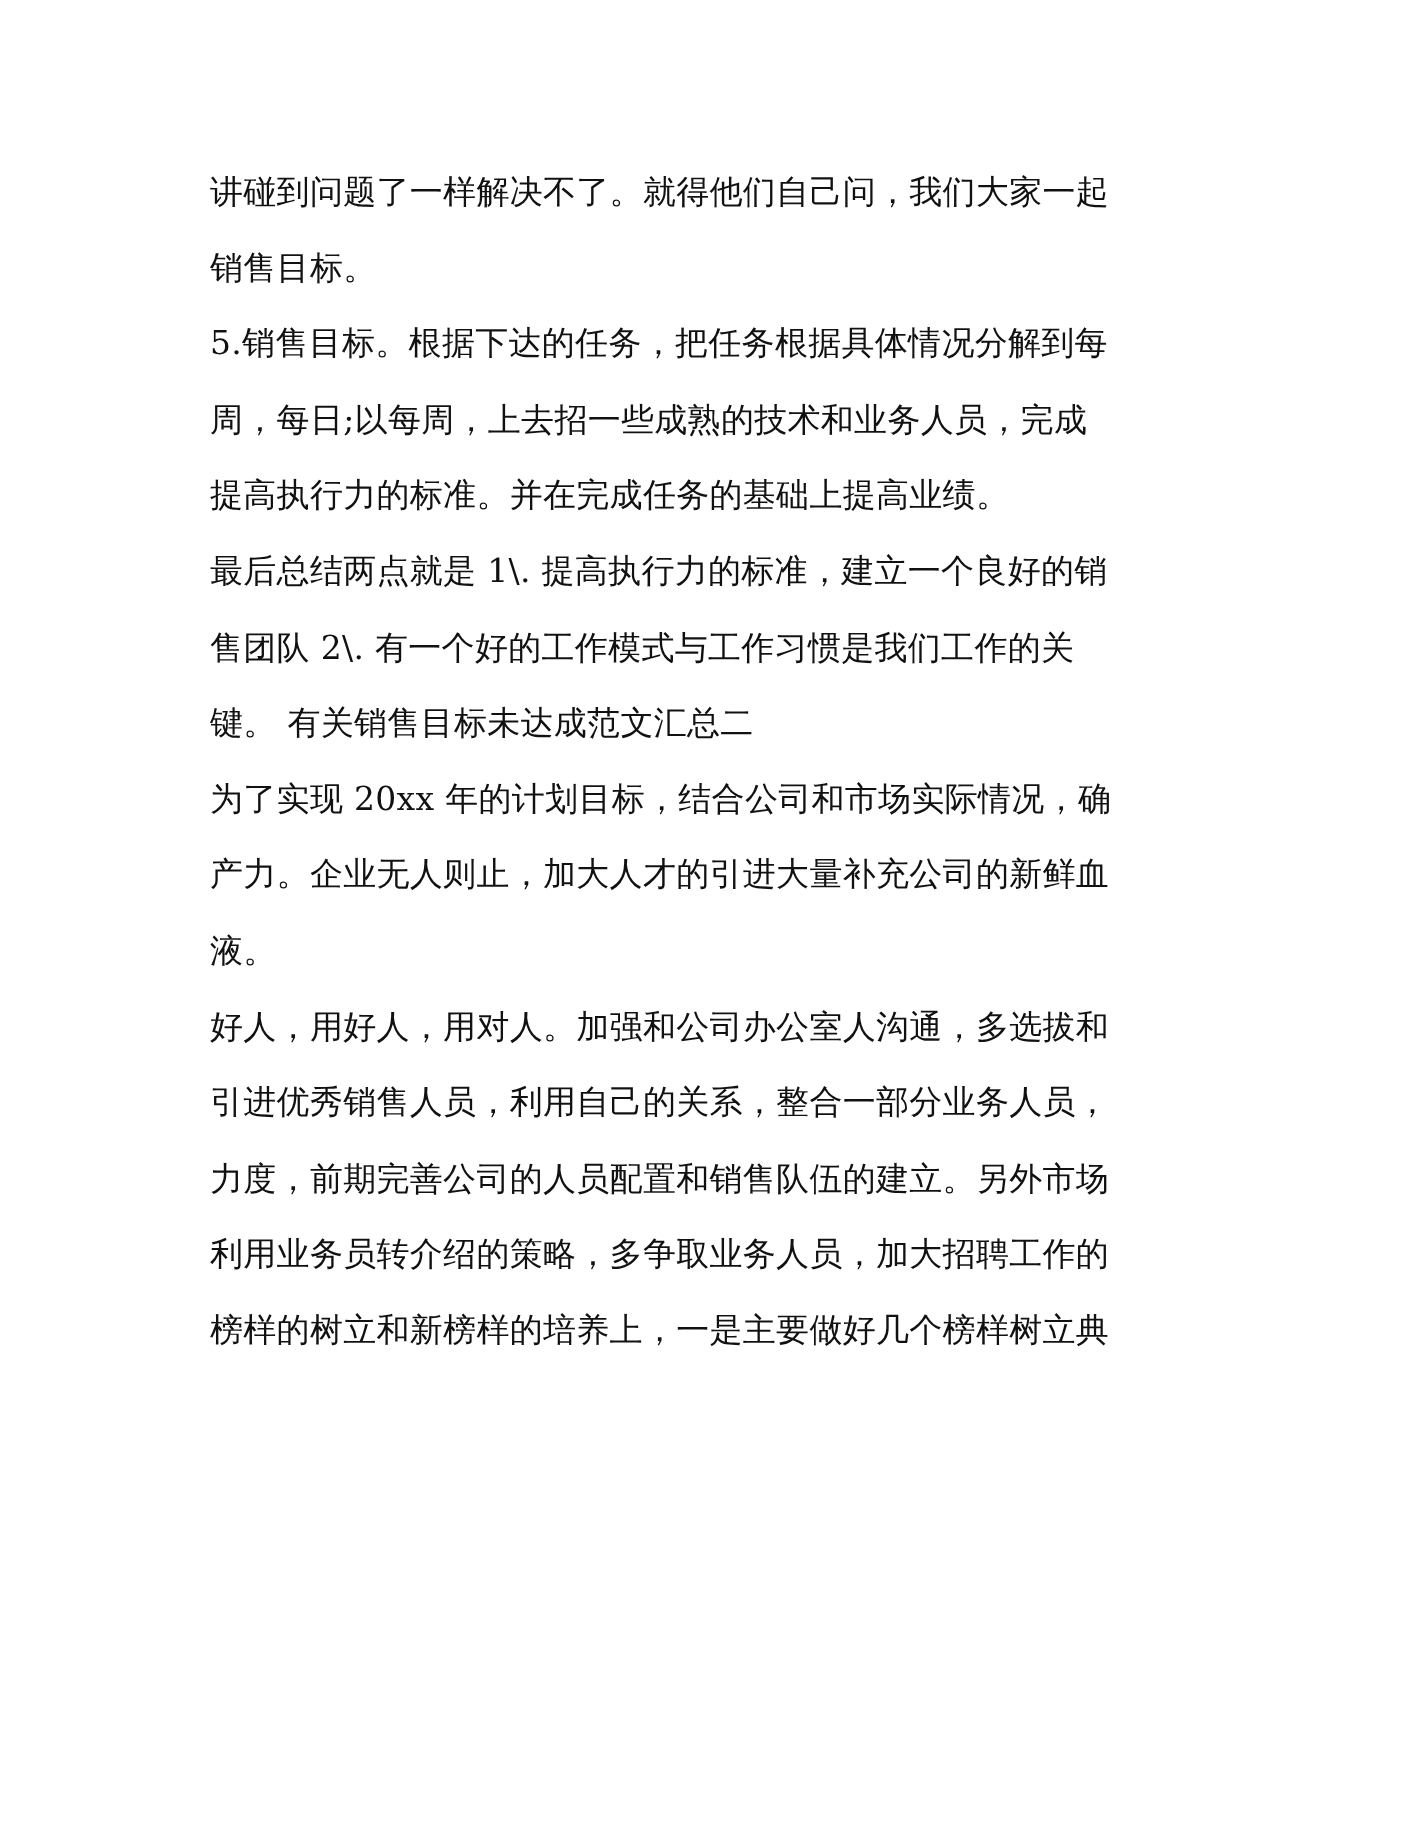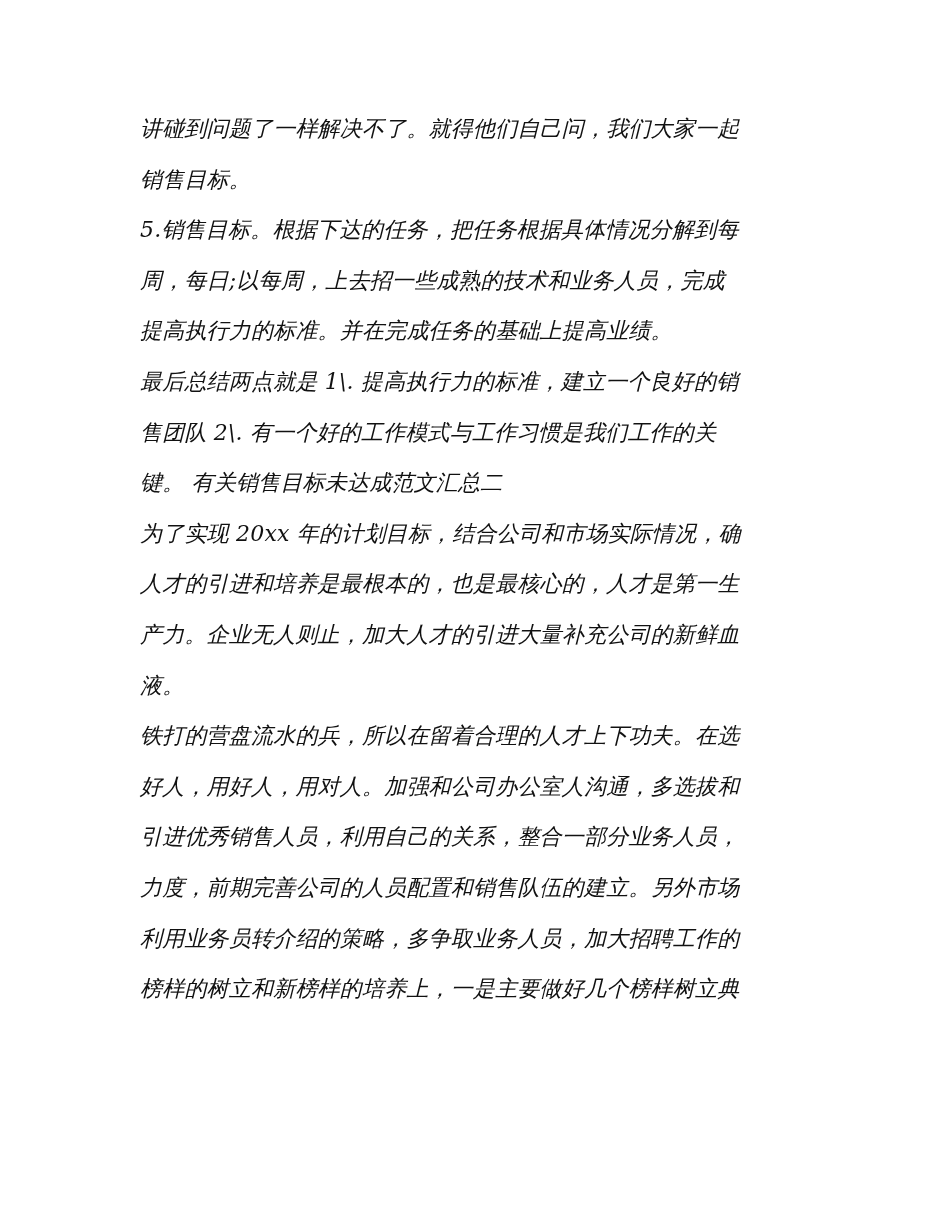--- a/index.html
+++ b/index.html
@@ -11,40 +11,37 @@
       position: absolute; left: 140px; top: 104px; width: 680px;
     }
     .line {
       font-family: "DejaVu Serif", "Liberation Serif", serif;
       font-size: 22px;
       line-height: 50.6px;
       height: 50.6px;
       color: #111111;
       white-space: nowrap;
       letter-spacing: 0.2px;
-      font-style: italic;
     }
   </style>
 </head>
 <body>
 
 <div class="page">
   <div class="content">
     <div class="line">讲碰到问题了一样解决不了。就得他们自己问，我们大家一起</div>
     <div class="line">销售目标。</div>
     <div class="line">5.销售目标。根据下达的任务，把任务根据具体情况分解到每</div>
     <div class="line">周，每日;以每周，上去招一些成熟的技术和业务人员，完成</div>
     <div class="line">提高执行力的标准。并在完成任务的基础上提高业绩。</div>
     <div class="line">最后总结两点就是 1\. 提高执行力的标准，建立一个良好的销</div>
     <div class="line">售团队 2\. 有一个好的工作模式与工作习惯是我们工作的关</div>
     <div class="line">键。 有关销售目标未达成范文汇总二</div>
     <div class="line">为了实现 20xx 年的计划目标，结合公司和市场实际情况，确</div>
-    <div class="line">人才的引进和培养是最根本的，也是最核心的，人才是第一生</div>
     <div class="line">产力。企业无人则止，加大人才的引进大量补充公司的新鲜血</div>
     <div class="line">液。</div>
-    <div class="line">铁打的营盘流水的兵，所以在留着合理的人才上下功夫。在选</div>
     <div class="line">好人，用好人，用对人。加强和公司办公室人沟通，多选拔和</div>
     <div class="line">引进优秀销售人员，利用自己的关系，整合一部分业务人员，</div>
     <div class="line">力度，前期完善公司的人员配置和销售队伍的建立。另外市场</div>
     <div class="line">利用业务员转介绍的策略，多争取业务人员，加大招聘工作的</div>
     <div class="line">榜样的树立和新榜样的培养上，一是主要做好几个榜样树立典</div>
   </div>
 </div>
 
 </body></html>

